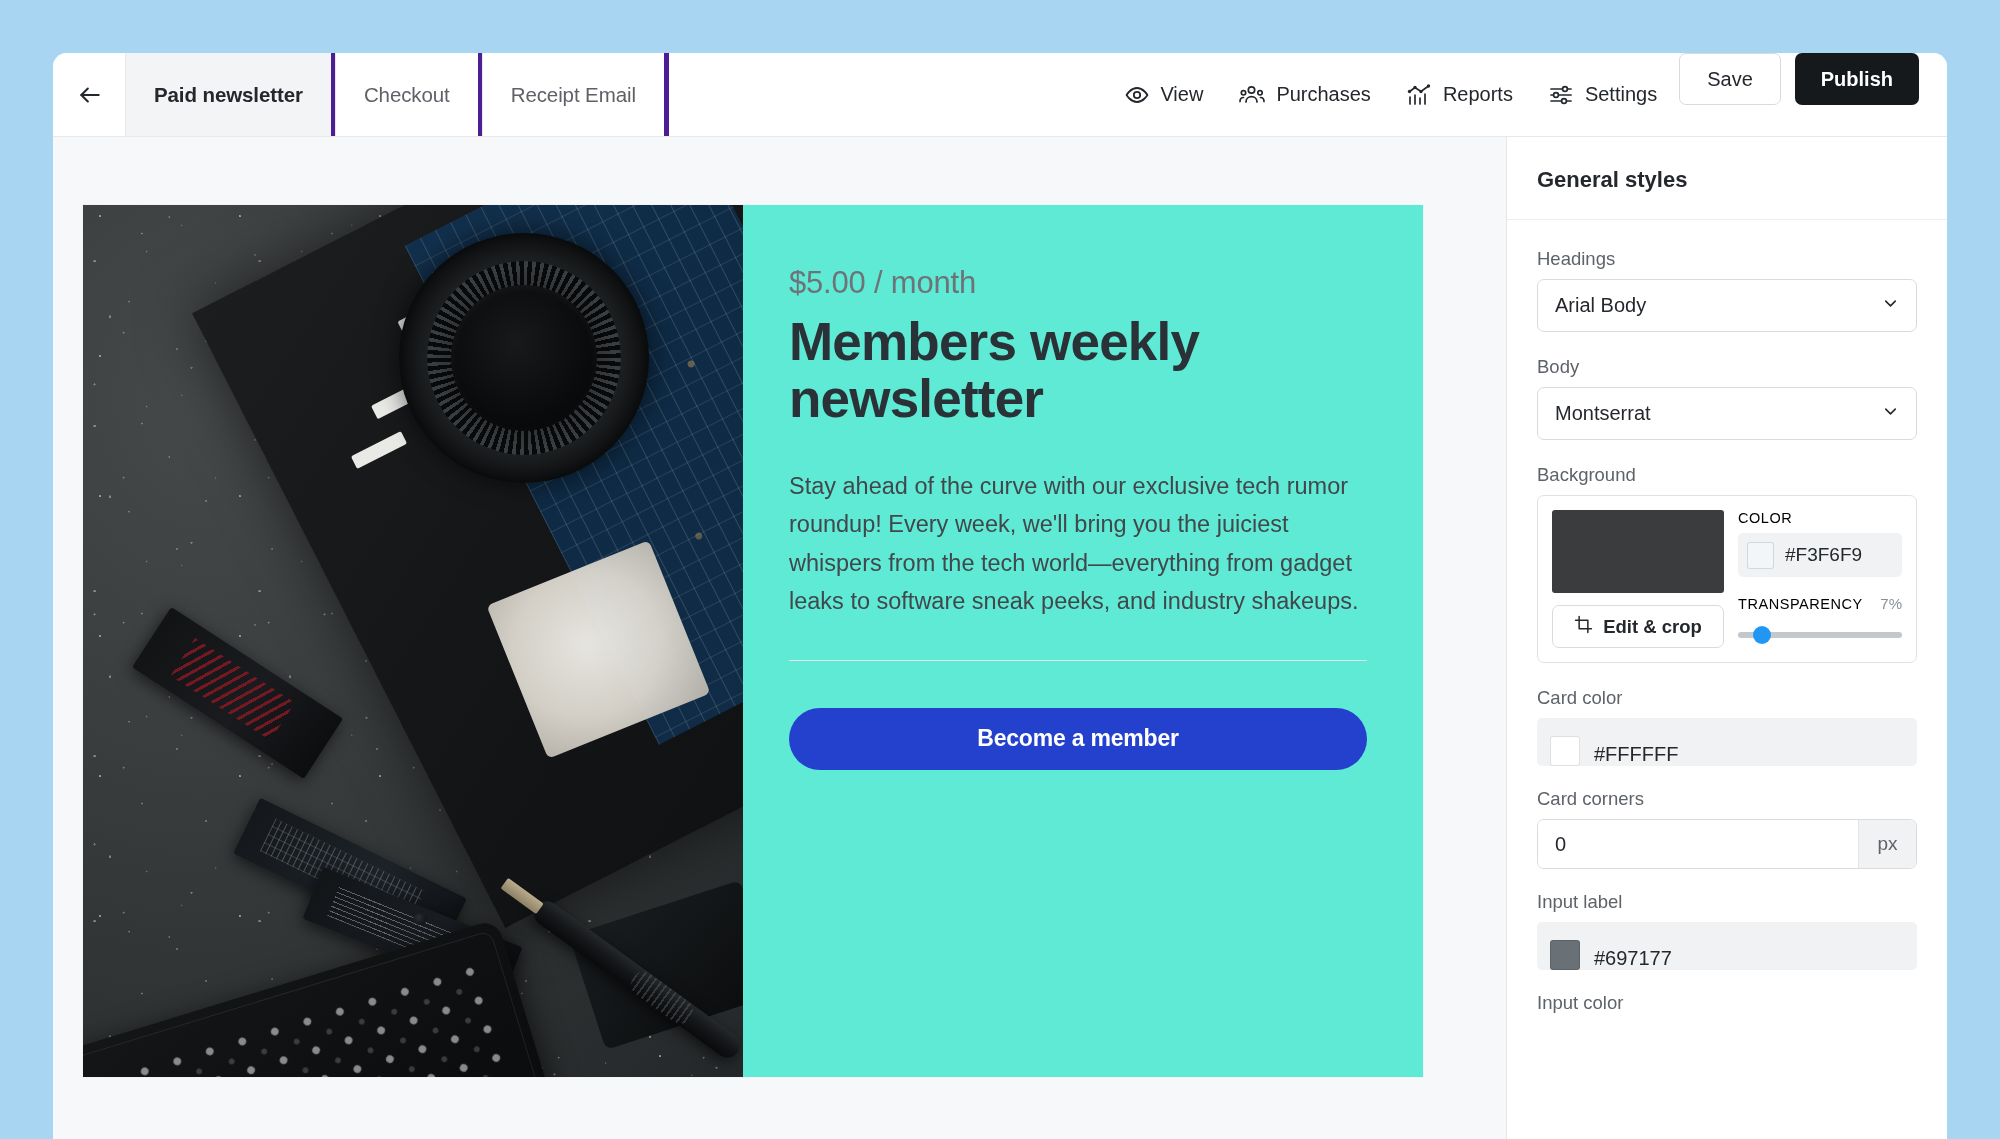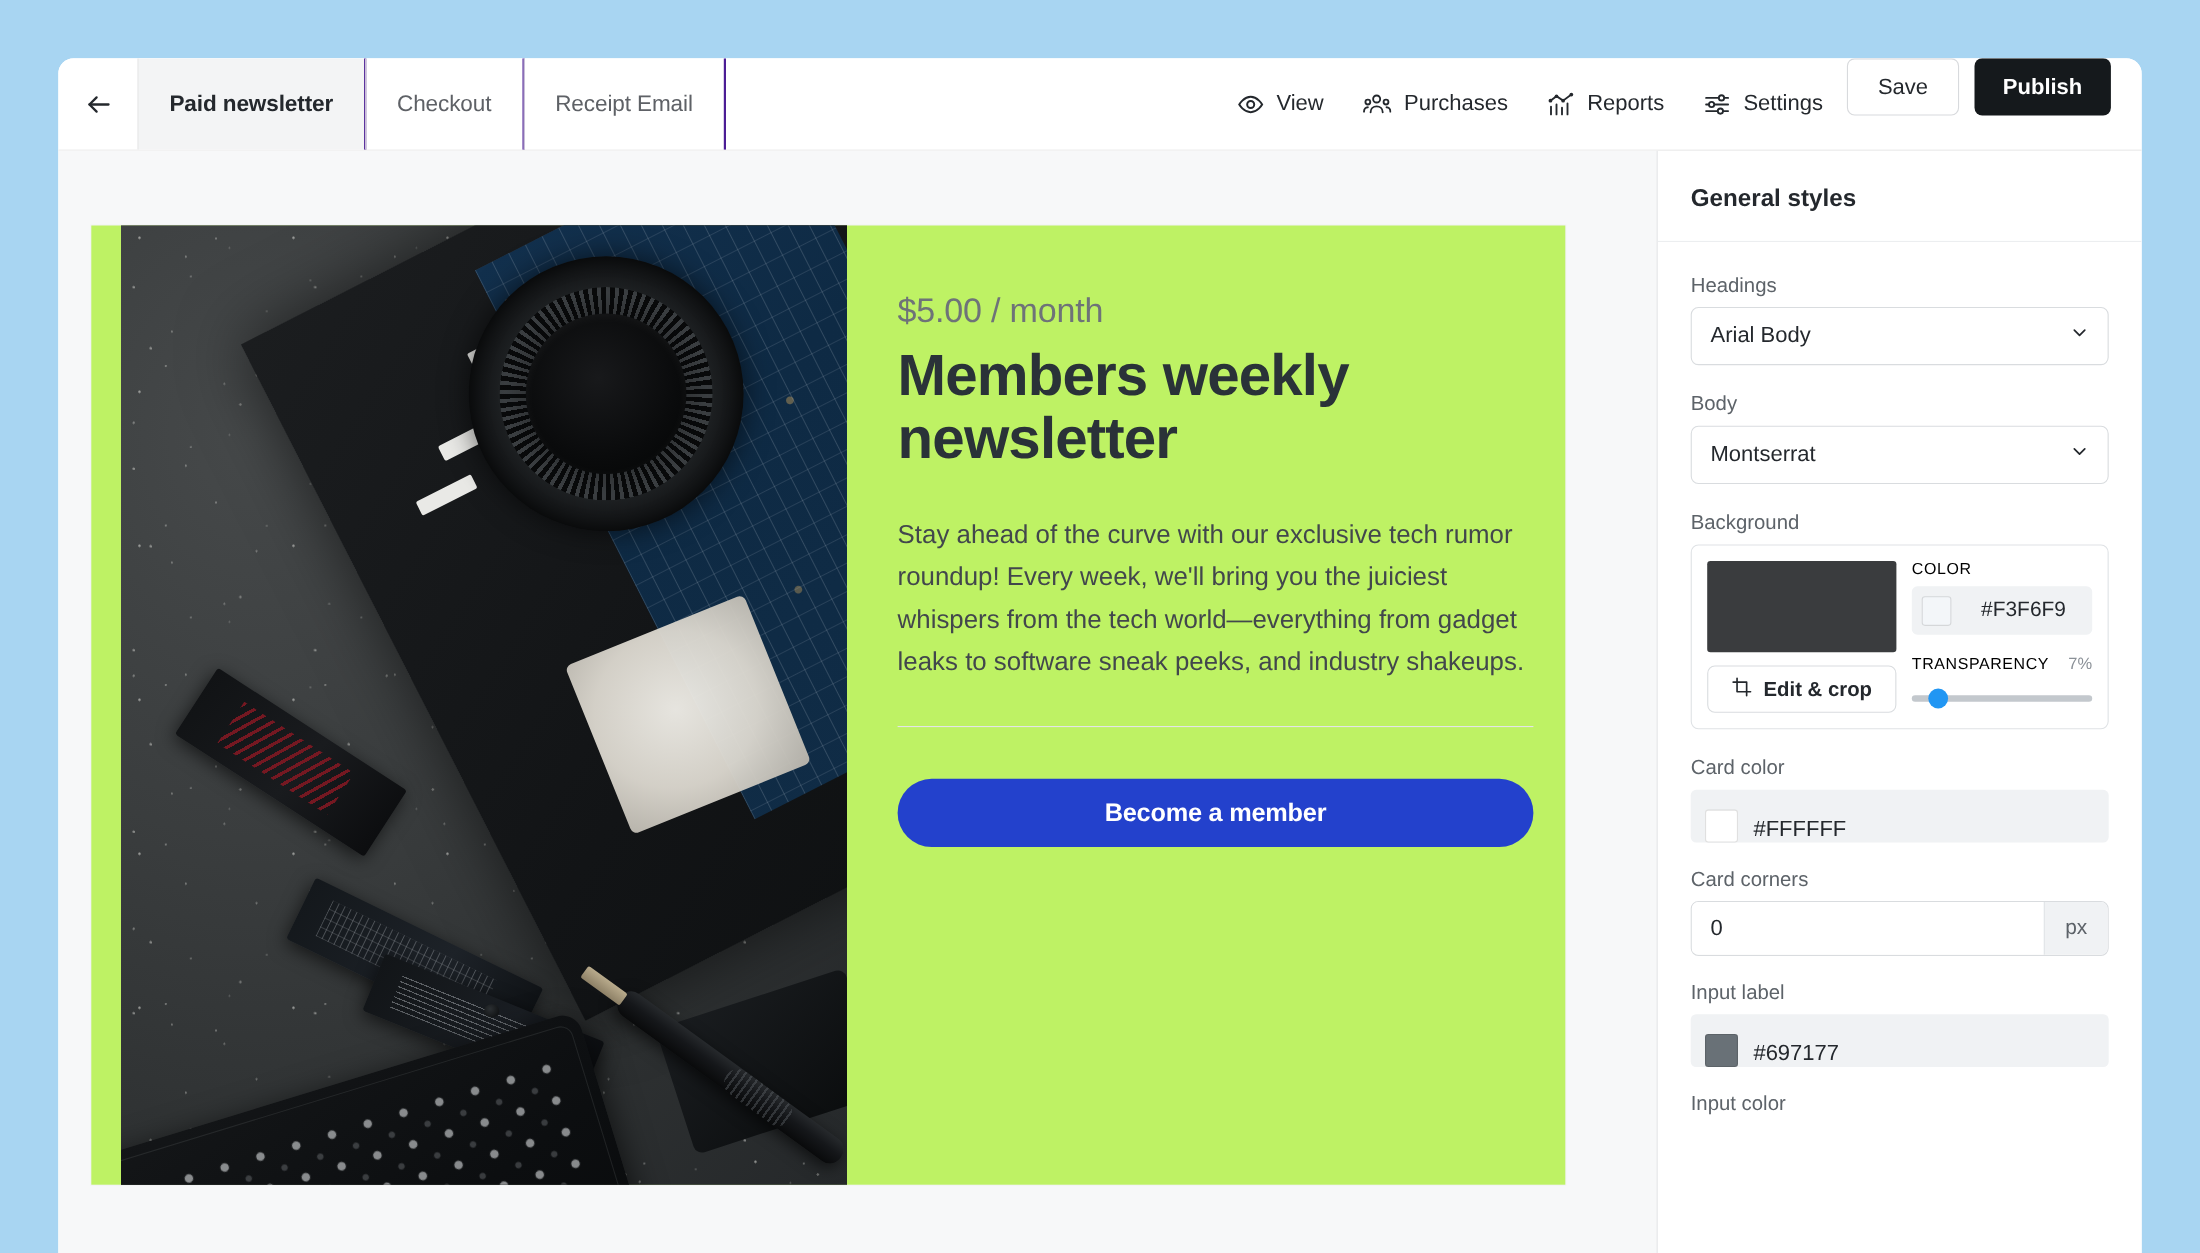--- a/index.html
+++ b/index.html
@@ -35,21 +35,21 @@
     display: flex; align-items: center; justify-content: center;
     cursor: pointer;
   }
   .back-btn svg { display:block; }
 
   .tab {
     display: flex; align-items: center; justify-content: center;
     padding: 0 28px;
     font-size: 20.5px;
     color: #5e6166;
-    border-right: 2px solid #4c1d95;
+    border-right: 5px solid #4c1d95;
     border-left: 1px solid #e8e8e8;
     margin-left: -1px;
     cursor: pointer;
     white-space: nowrap;
     letter-spacing: -0.1px;
   }
   .tab.active {
     background: #f3f4f5;
     color: #24282d;
     font-weight: bold;
@@ -100,25 +100,24 @@
   .canvas {
     flex: 1;
     background: #f7f8f9;
     border-right: 1px solid #e5e6e8;
     padding: 68px 0 0 30px;
     overflow: hidden;
     position: relative;
   }
   .card {
     width: 1340px;
-    background: #bef264;
+    background: #5eead4;
     display: flex;
     min-height: 872px;
     box-shadow: 0 0 0 1px rgba(0,0,0,0.02);
-    padding-left: 27px;
   }
   .card-photo {
     width: 660px;
     min-width: 660px;
     position: relative;
     overflow: hidden;
     background: #34383a;
   }
 
   
@@ -413,21 +412,21 @@
     letter-spacing: .55px;
     color: #000000;
     margin-bottom: 7px;
   }
   .color-chip {
     height: 44px;
     background: #f0f2f4;
     border-radius: 5px;
     display:flex; align-items:center;
     padding: 4px 9px;
-    gap: 27px;
+    gap: 11px;
     margin-bottom: 18px;
     cursor: pointer;
   }
   .chip-sq {
     width: 27px; height: 27px;
     border-radius: 3px;
     border: 1px solid rgba(0,0,0,.12);
     flex-shrink:0;
   }
   .chip-val { font-size: 19px; color: #24282d; }

